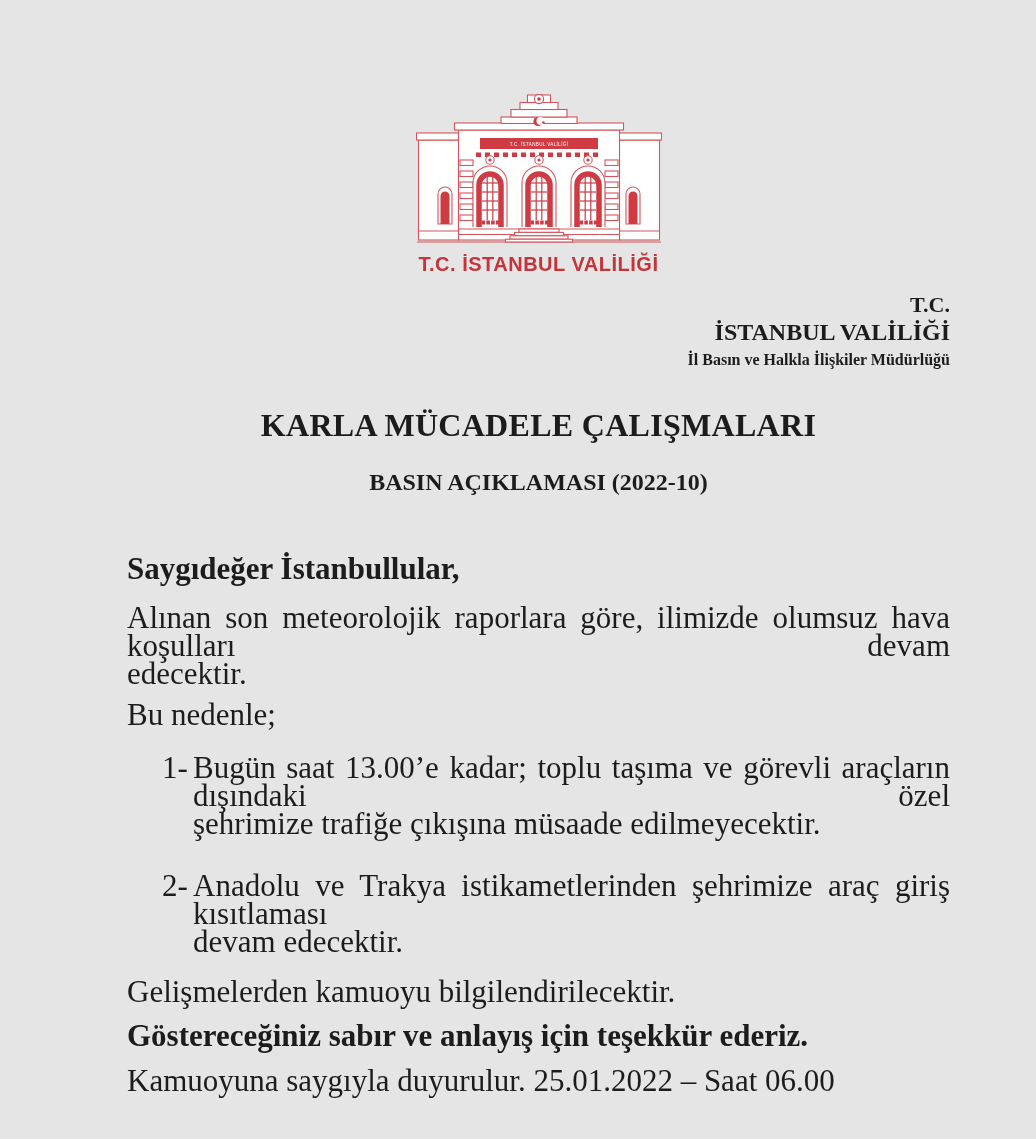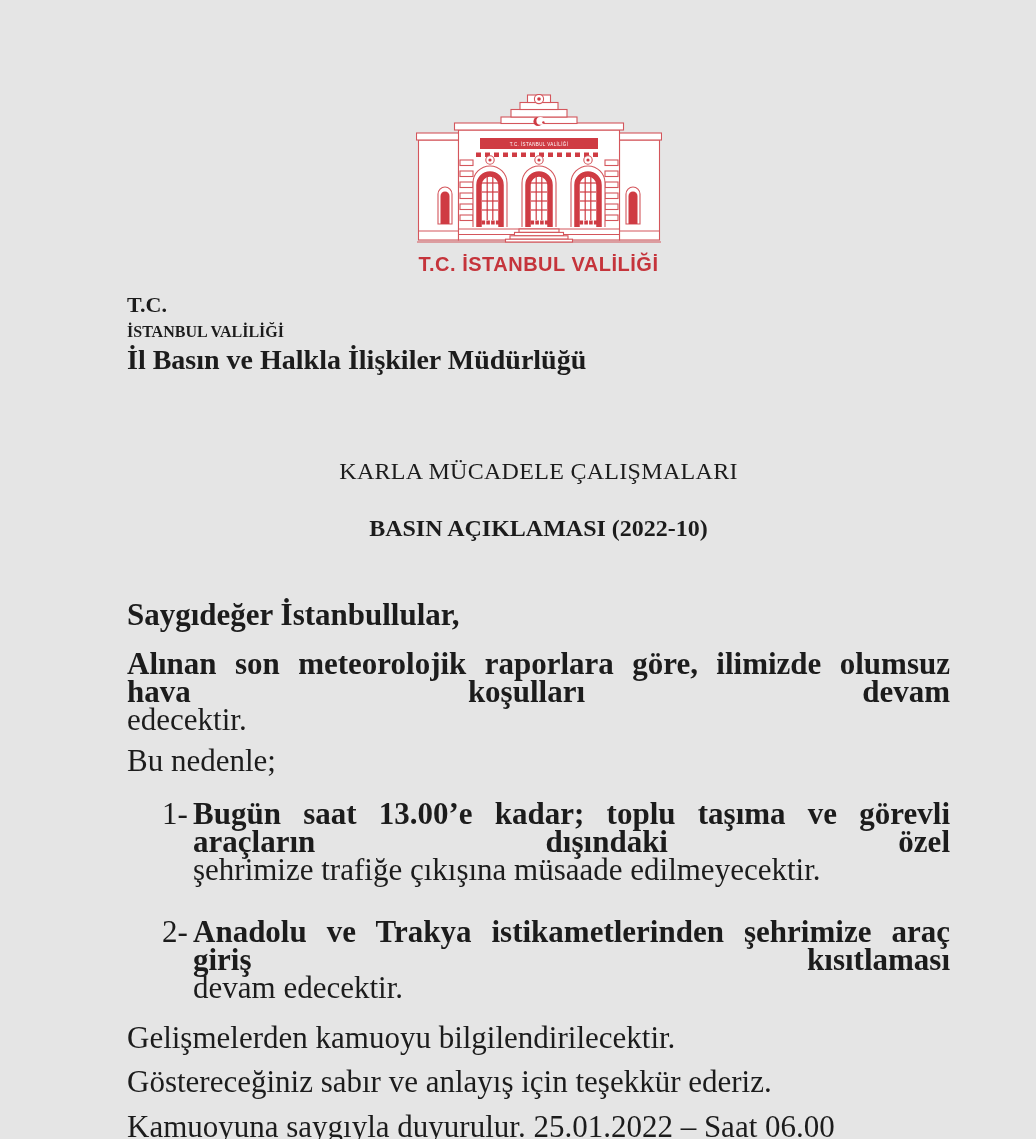--- a/index.html
+++ b/index.html
@@ -22,40 +22,40 @@
     font-family:"Liberation Sans","DejaVu Sans",sans-serif;
     font-weight:bold;
     font-size:20px; line-height:24px;
     letter-spacing:0.5px;
     color:#c5343b;
     text-align:center;
     white-space:nowrap;
   }
 
   
-  .letterhead { margin-top:15px; text-align:left; font-weight:bold; }
+  .letterhead { margin-top:15px; text-align:right; font-weight:bold; }
   .lh1 { font-size:22px; line-height:27px; }
-  .lh2 { font-size:16px; line-height:28px; }
-  .lh3 { font-size:28px; line-height:27px; }
-
-  
-  .doc-title    { margin-top:84px; text-align:center; font-weight:normal; font-size:24px; line-height:28px; letter-spacing:0.3px; }
+  .lh2 { font-size:24px; line-height:28px; }
+  .lh3 { font-size:16px; line-height:27px; }
+
+  
+  .doc-title    { margin-top:38px; text-align:center; font-weight:bold; font-size:32px; line-height:28px; letter-spacing:0.3px; }
   .doc-subtitle { margin-top:29px; text-align:center; font-weight:bold; font-size:24px; line-height:28px; }
 
   
   .body { margin-top:59px; font-size:31px; line-height:28px; }
   .body .salutation { font-weight:bold; margin:0 0 21px 0; }
   .p  { margin:0; }
-  .jl { text-align:justify; text-align-last:justify;font-weight:bold; -moz-text-align-last:justify; }
+  .jl { text-align:justify; text-align-last:justify; -moz-text-align-last:justify; }
   .mb-para1  { margin-bottom:13px; }
   .mb-para2  { margin-bottom:25px; }
   .mb-item1  { margin-bottom:34px; }
   .mb-item2  { margin-bottom:22px; }
   .mb-para3  { margin-bottom:16px;font-family:Liberation Serif, serif; }
-  .mb-para4  { margin-bottom:17px; }
+  .mb-para4  { margin-bottom:17px;font-weight:bold; }
   .list-item { position:relative; padding-left:66px; }
   .list-item .num { position:absolute; left:35px; top:0; }
 </style>
 </head>
 <body>
 
 <div class="page">
   <div class="column">
 
     <div class="logo-wrap">

